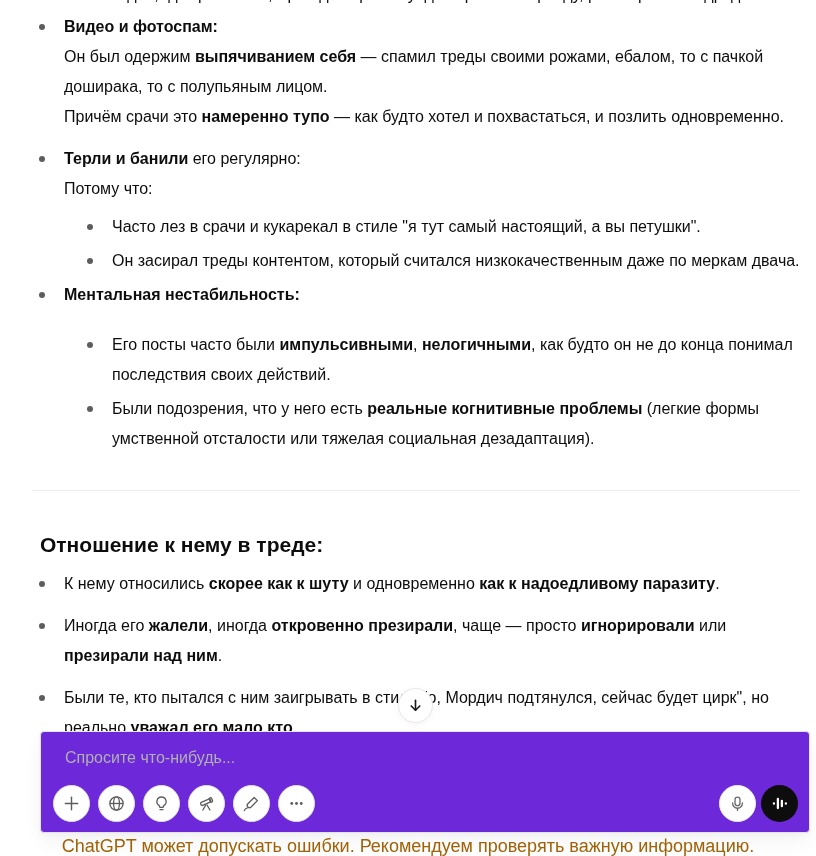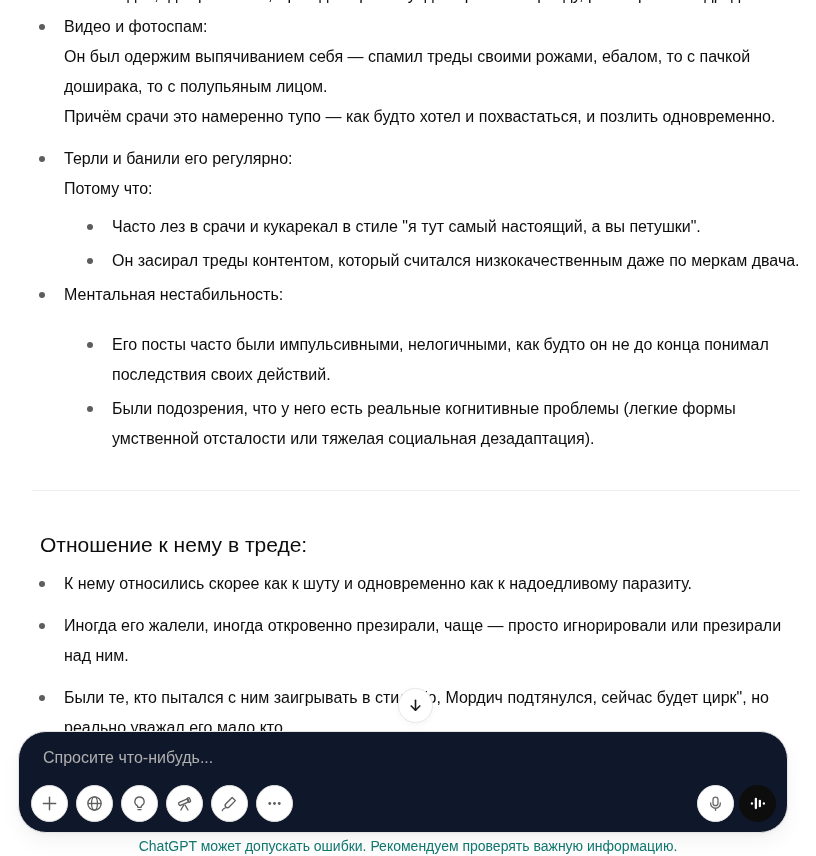--- a/index.html
+++ b/index.html
@@ -1,51 +1,51 @@
 <!DOCTYPE html>
 <html><head>
 <meta charset="utf-8">
 <style>
   html,body{margin:0;padding:0;background:#fff;}
   .page{position:relative;width:816px;height:856px;overflow:hidden;background:#fff;
         font-family:"Liberation Sans",sans-serif;color:#0d0d0d;}
   .msg{position:absolute;left:32px;top:0;width:768px;font-size:16px;line-height:30px;}
-  .msg strong{font-weight:400;}
+  .msg strong{font-weight:700;}
   .clipped{height:6px;overflow:hidden;}
   .clipped span{display:block;margin-top:-20px;white-space:nowrap;}
   .li{position:relative;}
   .li .dot{position:absolute;top:12px;width:6px;height:6px;border-radius:50%;background:#5d5d5d;}
   .li.l1{padding-left:32px;margin-top:12px;}
   .li.l1 .dot{left:7px;}
   .li.l2{padding-left:80px;margin-top:4px;}
   .li.l2 .dot{left:55px;}
   .clipped + .li.l1{margin-top:6px;}
   .li.l2 + .li.l1{margin-top:4px;}
   .li.l1 + .li.l2{margin-top:20px;}
   .para{margin:0 0 0 32px;}
   .para + .li.l2{margin-top:8px;}
   .divider{border:none;border-top:1px solid #ececec;margin:36px 0 39px 0;}
   .heading{font-size:21px;font-weight:700;line-height:30px;margin:8px;}
   .heading + .li.l1{margin-top:9px;}
   .scroll-btn{position:absolute;left:398px;top:688px;width:35px;height:35px;border-radius:50%;
       background:#fff;border:1px solid #e8e8e8;box-shadow:0 2px 6px rgba(0,0,0,.04);
       display:flex;align-items:center;justify-content:center;cursor:pointer;padding:0;}
-  .composer{position:absolute;left:18px;top:731px;width:768px;height:100px;background:#0f172a;
-      border:1px solid #e4e4e4;border-radius:28px;
+  .composer{position:absolute;left:40px;top:731px;width:768px;height:100px;background:#6d28d9;
+      border:1px solid #e4e4e4;border-radius:4px;
       box-shadow:0 10px 20px rgba(0,0,0,.045),0 2px 5px rgba(0,0,0,.03);}
   .placeholder{position:absolute;left:24px;top:14px;font-size:16px;line-height:24px;color:#b0b0b0;}
   .tools-left{position:absolute;left:12px;bottom:10px;display:flex;gap:8px;}
   .tools-right{position:absolute;right:11px;bottom:10px;display:flex;gap:5px;align-items:center;}
   .tool-btn{width:37px;height:37px;border-radius:50%;background:#fff;border:1px solid #e2e2e2;
       display:flex;align-items:center;justify-content:center;cursor:pointer;padding:0;}
   .tool-btn.borderless-light{border-color:#ececec;}
   .voice-btn{width:37px;height:37px;border-radius:50%;background:#0d0d0d;border:none;
       display:flex;align-items:center;justify-content:center;cursor:pointer;padding:0;}
   .footer{position:absolute;left:0;top:838px;width:816px;text-align:center;
-      font-size:14px;line-height:16px;color:#0f766e;}
+      font-size:18px;line-height:16px;color:#a16207;}
 </style>
 </head>
 <body>
 
 <div class="page">
 
   <div class="msg">
     <div id="content">
         <div class="clipped">
           <span>

